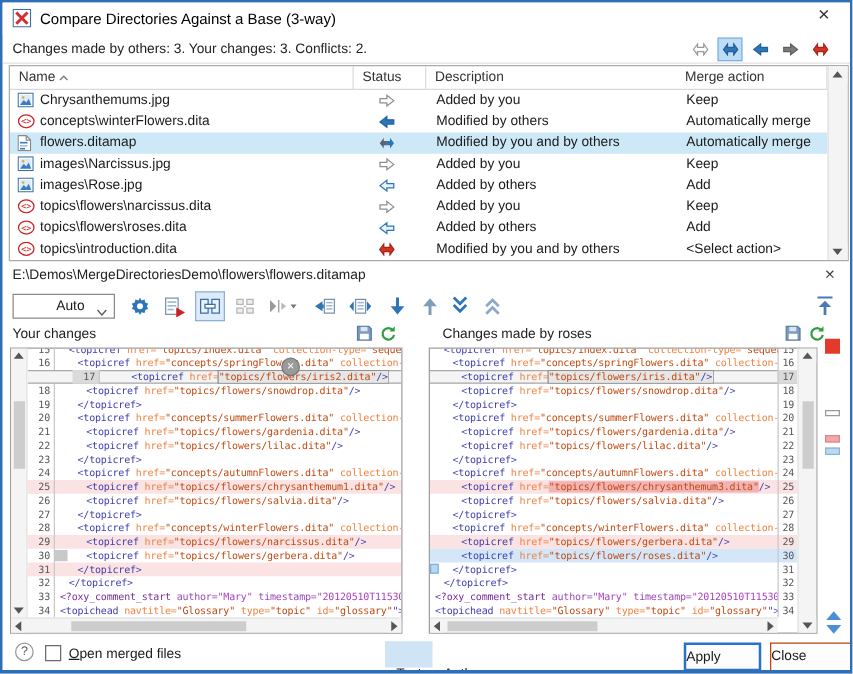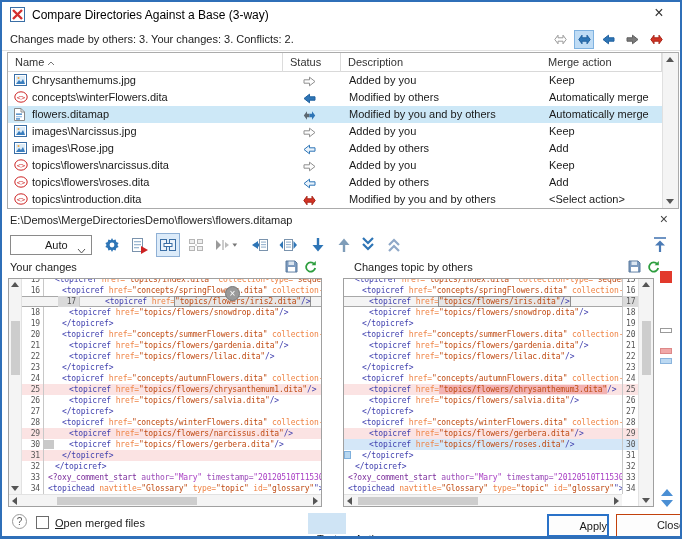--- a/index.html
+++ b/index.html
@@ -112,21 +112,21 @@
   
   .footer{position:absolute;left:0;top:508px;width:100%;height:28px;}
   .help{position:absolute;left:10px;top:4px;width:15px;height:15px;border:1px solid #9a9a9a;border-radius:50%;
     color:#555;font-size:10px;text-align:center;line-height:14px;cursor:pointer;}
   .cbox{position:absolute;left:34px;top:6px;width:13px;height:13px;border:1px solid #6b6b6b;background:#fff;cursor:pointer;}
   .cblabel{position:absolute;left:53px;top:7px;display:inline-block;cursor:pointer;}
   .cblabel::first-letter{text-decoration:underline;}
   .modetab{position:absolute;top:3px;height:21px;padding:20px 9px 0 9px;cursor:pointer;}
   #tab-text{left:306px;background:#cfe4f5;}
   #tab-author{left:344px;}
-  .btn{position:absolute;top:4px;height:23px;text-align:right;padding-top:4px;cursor:pointer;background:#fdfdfd;}
+  .btn{position:absolute;top:4px;height:23px;text-align:left;padding-top:4px;cursor:pointer;background:#fdfdfd;}
   #btn-apply{left:545px;width:62px;border:2px solid #2a72c8;}
   #btn-close{left:614px;width:70px;border:1px solid #c2410c;}
 </style>
 </head>
 <body>
 
 <div class="dialog">
 
   <div class="titlebar">
     <span class="title-icon">
@@ -399,21 +399,21 @@
         <rect x="3" y="7" width="7" height="4.5" fill="#fff"></rect>
         <rect x="3.5" y="1.5" width="5.5" height="3.5" fill="#dce6f0"></rect>
       </svg>
   </span>
   <span class="phicon" style="left:301px">
     <svg width="14" height="14">
         <path d="M11.3 4.2A4.6 4.6 0 1 0 12.2 8" stroke="#2e9e3f" stroke-width="1.8" fill="none"></path>
         <path d="M12.8 1v4.2H8.6z" fill="#2e9e3f"></path>
       </svg>
   </span>
-  <span class="pheader" style="left:352px">Changes topic by others</span>
+  <span class="pheader" style="left:352px">Changes made by roses</span>
   <span class="phicon" style="left:626px">
     <svg width="13" height="13">
         <path d="M1 1h9l2 2v9H1z" fill="#7d9bbf" stroke="#5a7a9e"></path>
         <rect x="3" y="7" width="7" height="4.5" fill="#fff"></rect>
         <rect x="3.5" y="1.5" width="5.5" height="3.5" fill="#dce6f0"></rect>
       </svg>
   </span>
   <span class="phicon" style="left:644px">
     <svg width="14" height="14">
         <path d="M11.3 4.2A4.6 4.6 0 1 0 12.2 8" stroke="#2e9e3f" stroke-width="1.8" fill="none"></path>

